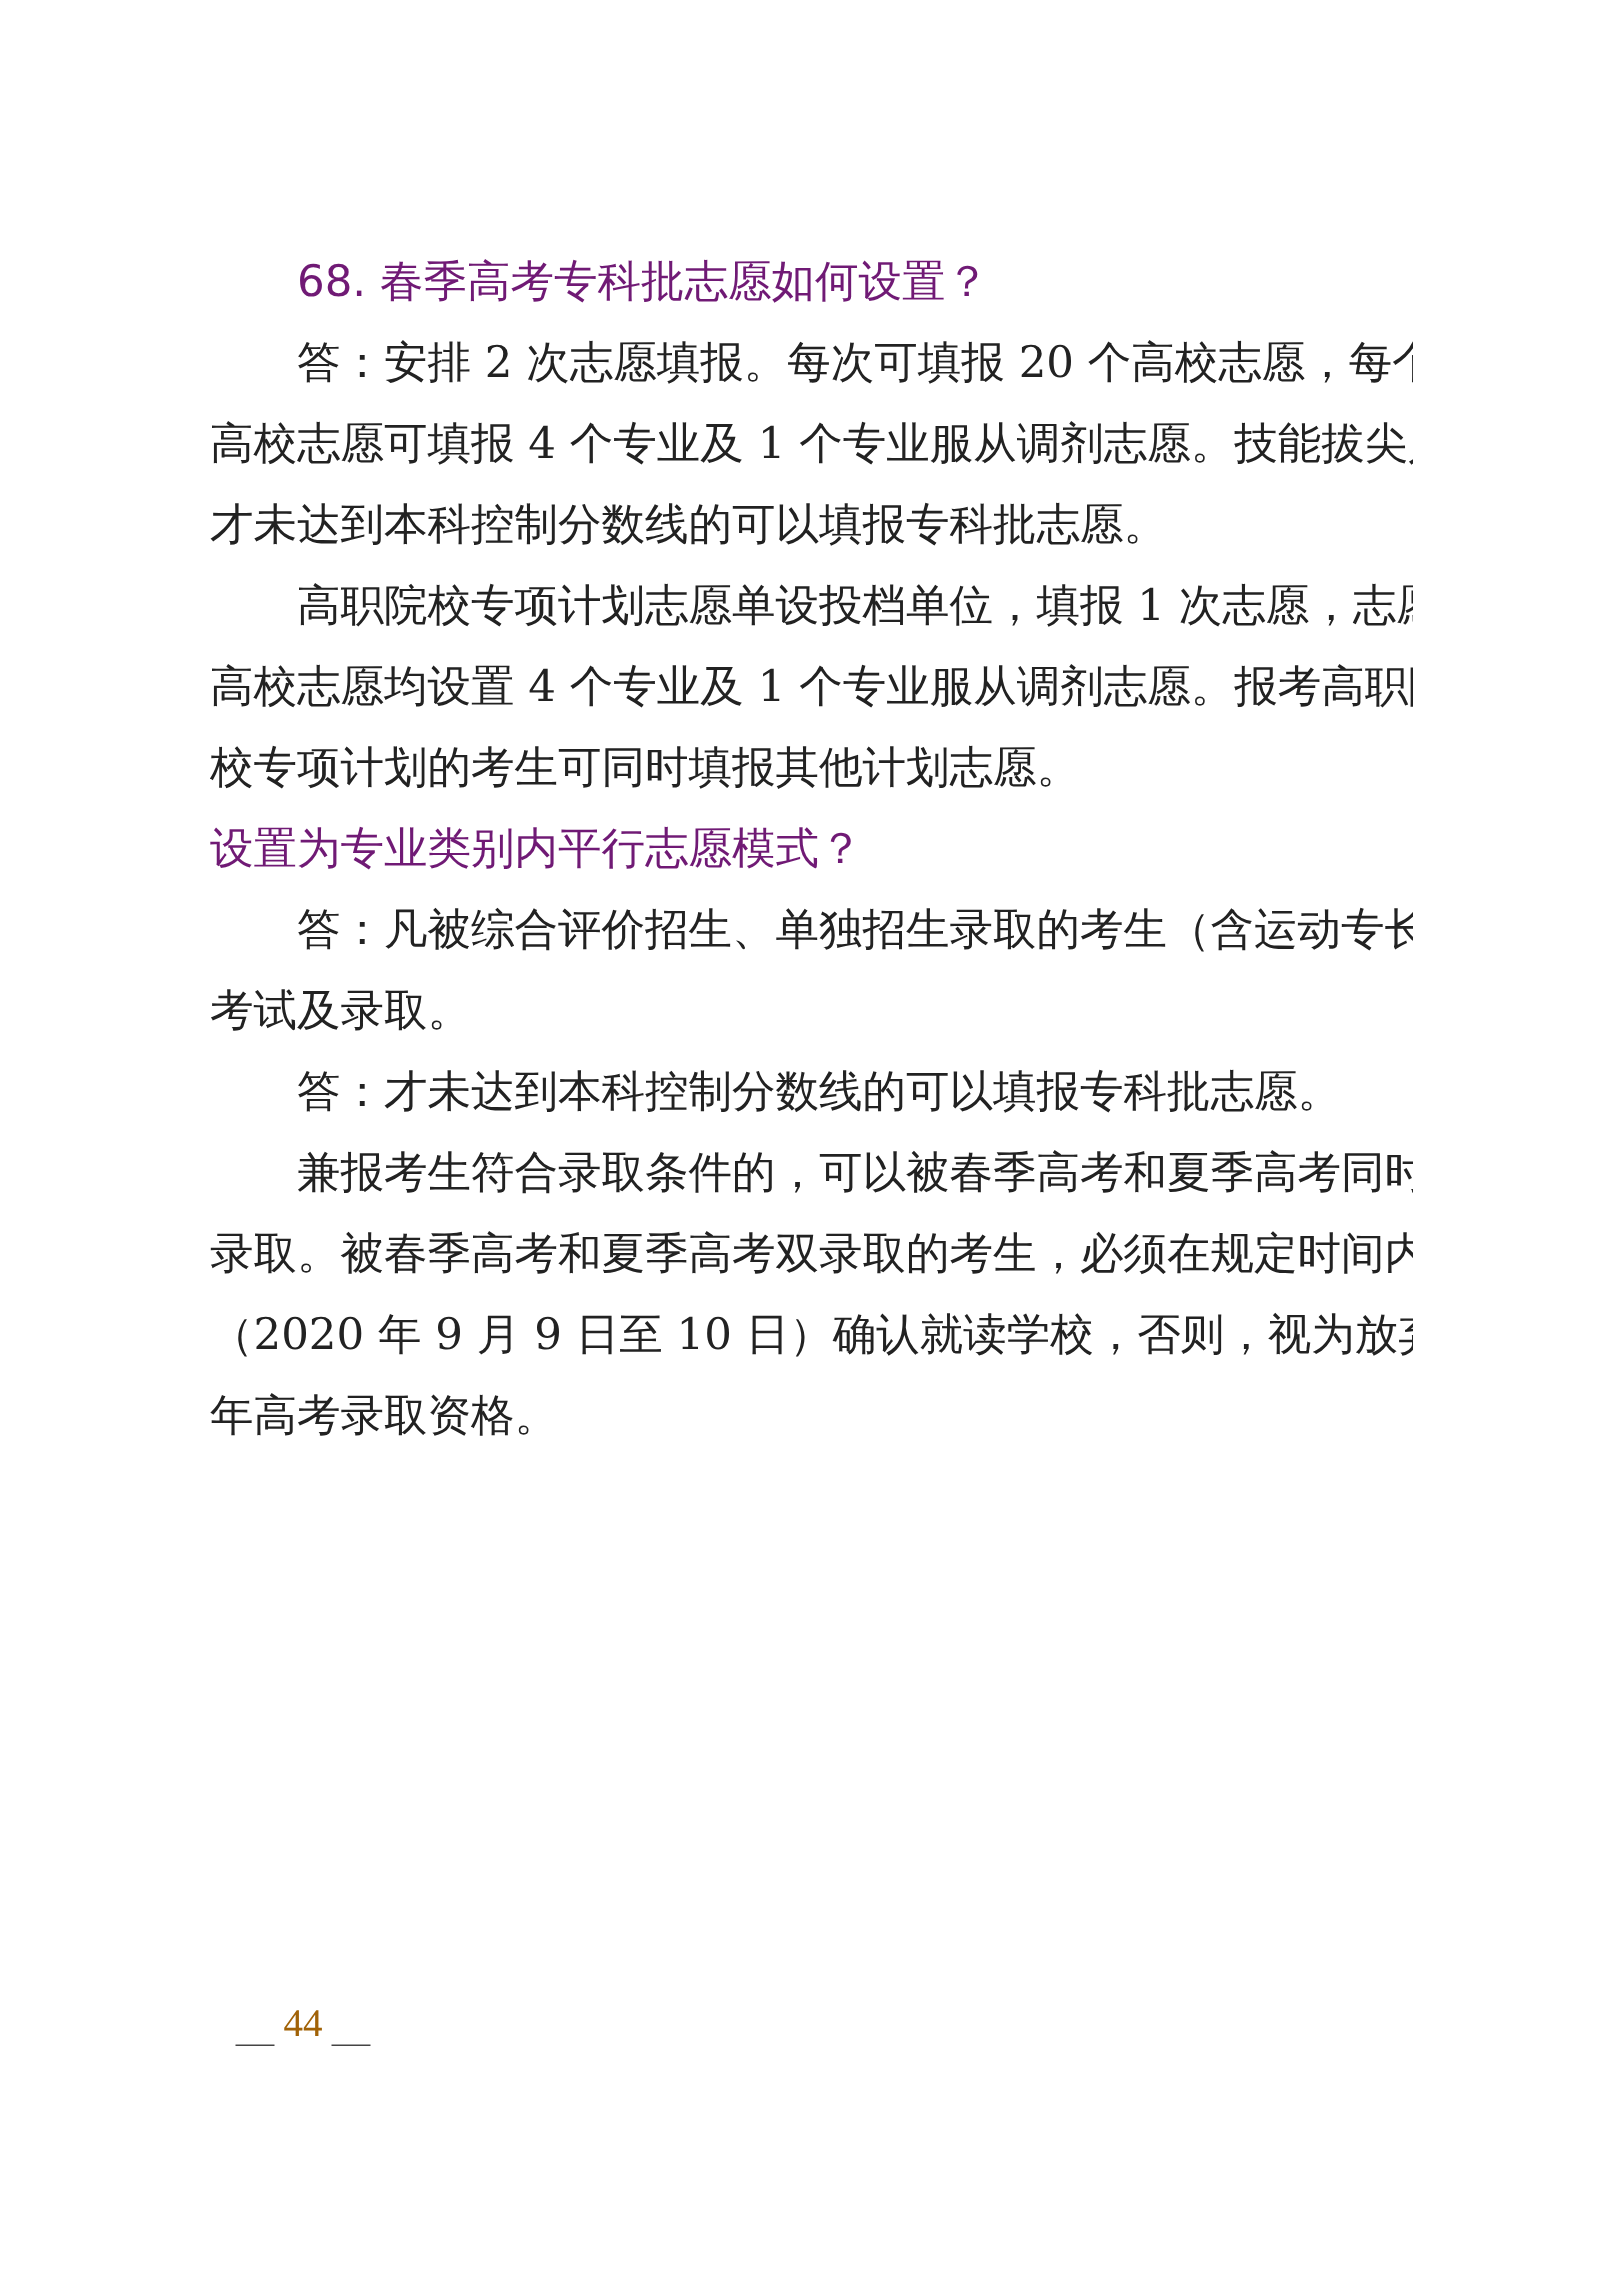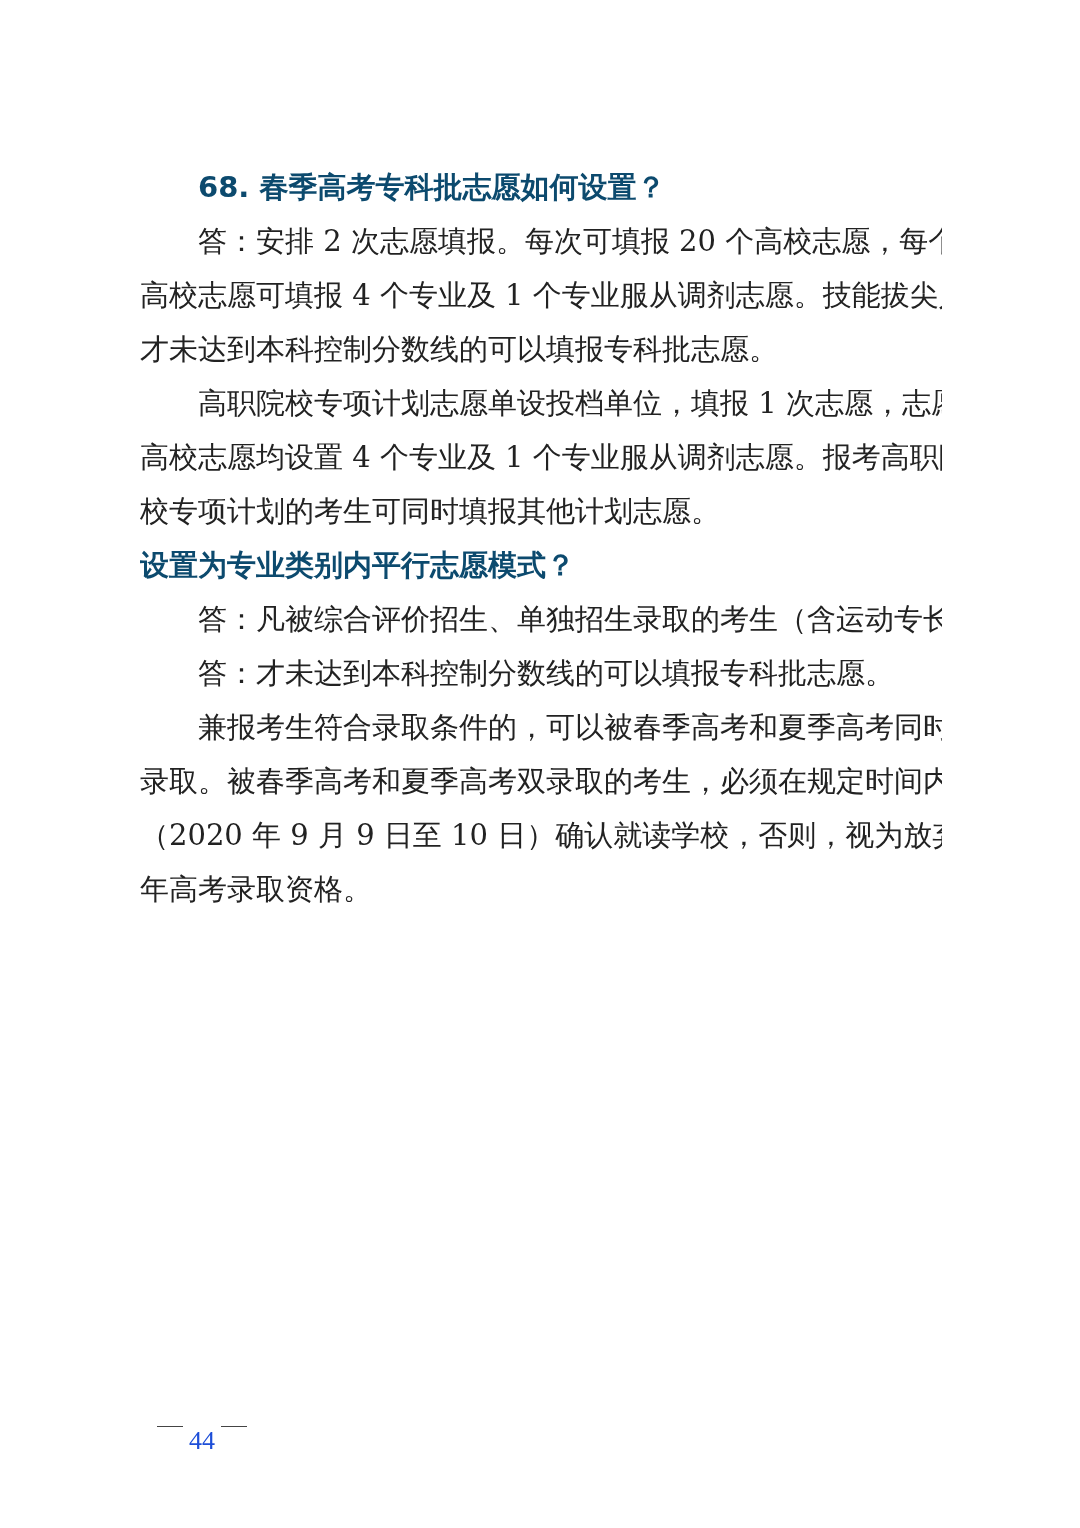--- a/index.html
+++ b/index.html
@@ -4,43 +4,44 @@
 <style>
   html, body { margin: 0; padding: 0; background: #ffffff; }
   body { width: 1080px; height: 1528px; position: relative; overflow: hidden; color: #1a1a1a; }
   .page { position: absolute; left: 140px; top: 160px; width: 802px; }
   .line {
     height: 54px; line-height: 54px; font-size: 29px; white-space: nowrap;
     text-align: justify; text-align-last: justify; overflow: hidden;
   }
   .line.last { text-align-last: left; }
   .indent { padding-left: 58px; }
-  .heading { font-family: "DejaVu Sans", sans-serif; font-weight: 700; letter-spacing: 0px; color: #0c4a6e; }
+  .heading { font-family: "DejaVu Sans", sans-serif; font-weight: 400; letter-spacing: 0px; color: #701a75; }
   .body-text { font-family: "DejaVu Serif", serif; color: #222; }
   .folio {
-    position: absolute; left: 157px; top: 1426px; font-family: "Liberation Serif", serif;
-    font-size: 26px; color: #1d4ed8; display: flex; align-items: flex-start; gap: 6px;
+    position: absolute; left: 157px; top: 1334px; font-family: "Liberation Serif", serif;
+    font-size: 26px; color: #a16207; display: flex; align-items: flex-end; gap: 6px;
   }
   .dash { display: inline-block; width: 26px; height: 1px; background: #444; }
 </style>
 </head>
 <body>
 
 <div class="page">
 
   <div class="line heading indent last">68. 春季高考专科批志愿如何设置？</div>
   <div class="line body-text indent">答：安排 2 次志愿填报。每次可填报 20 个高校志愿，每个</div>
   <div class="line body-text">高校志愿可填报 4 个专业及 1 个专业服从调剂志愿。技能拔尖人</div>
   <div class="line body-text last">才未达到本科控制分数线的可以填报专科批志愿。</div>
   <div class="line body-text indent">高职院校专项计划志愿单设投档单位，填报 1 次志愿，志愿</div>
   <div class="line body-text">高校志愿均设置 4 个专业及 1 个专业服从调剂志愿。报考高职院</div>
   <div class="line body-text last">校专项计划的考生可同时填报其他计划志愿。</div>
 
   <div class="line heading last">设置为专业类别内平行志愿模式？</div>
   <div class="line body-text indent">答：凡被综合评价招生、单独招生录取的考生（含运动专长</div>
+  <div class="line body-text last">考试及录取。</div>
 
   <div class="line body-text indent last">答：才未达到本科控制分数线的可以填报专科批志愿。</div>
   <div class="line body-text indent">兼报考生符合录取条件的，可以被春季高考和夏季高考同时</div>
   <div class="line body-text">录取。被春季高考和夏季高考双录取的考生，必须在规定时间内</div>
   <div class="line body-text">（2020 年 9 月 9 日至 10 日）确认就读学校，否则，视为放弃当</div>
   <div class="line body-text last">年高考录取资格。</div>
 </div>
 
 <div class="folio">
   <span class="dash"></span>

